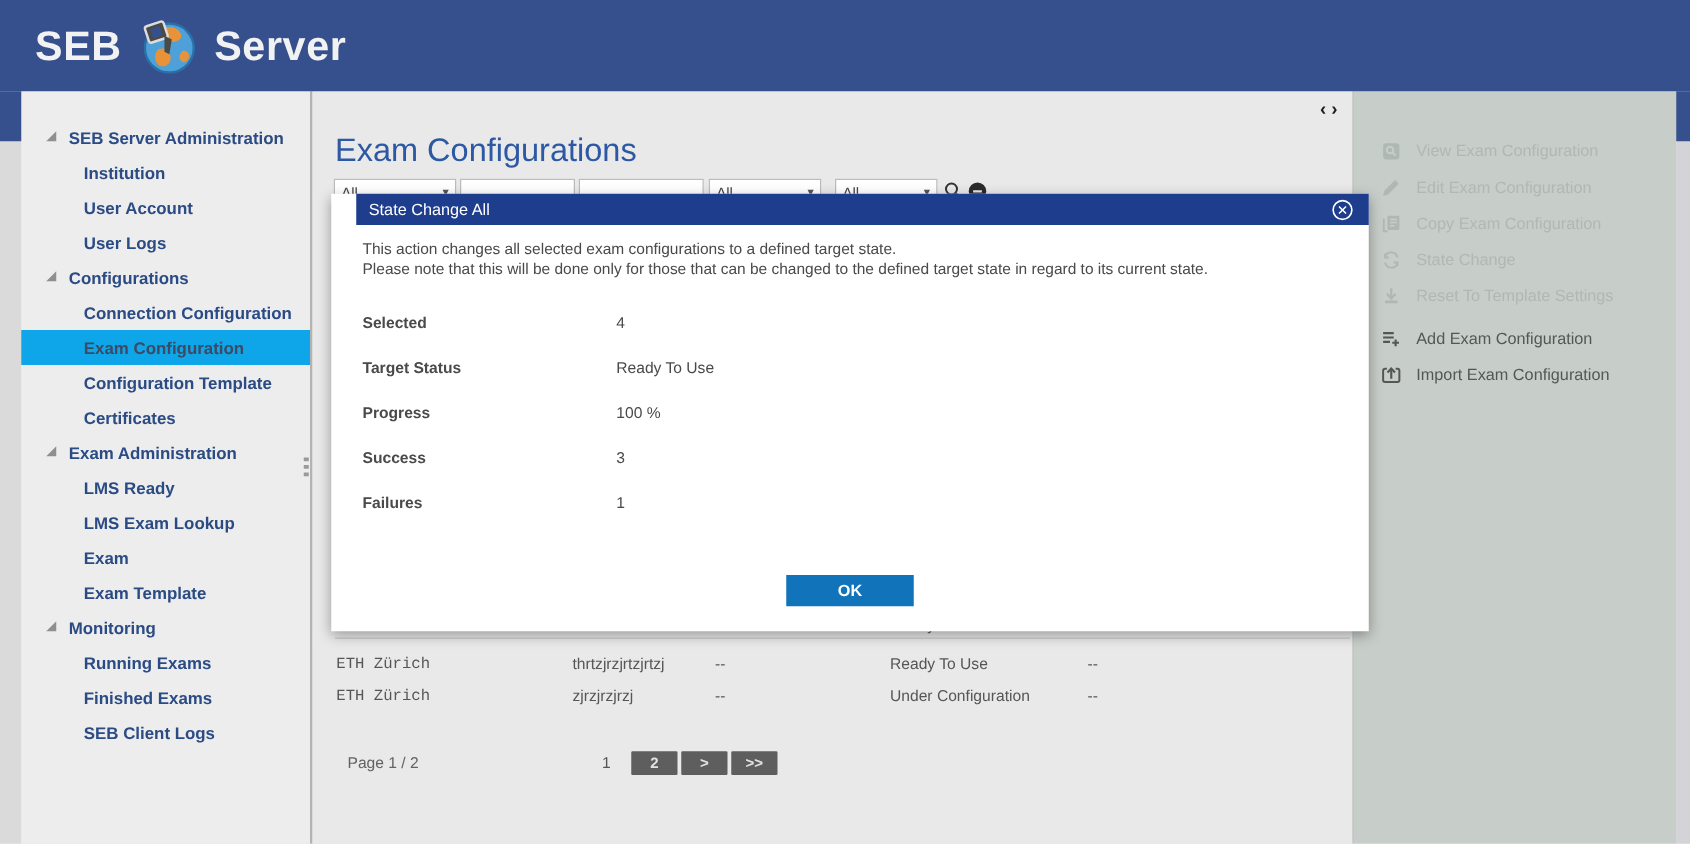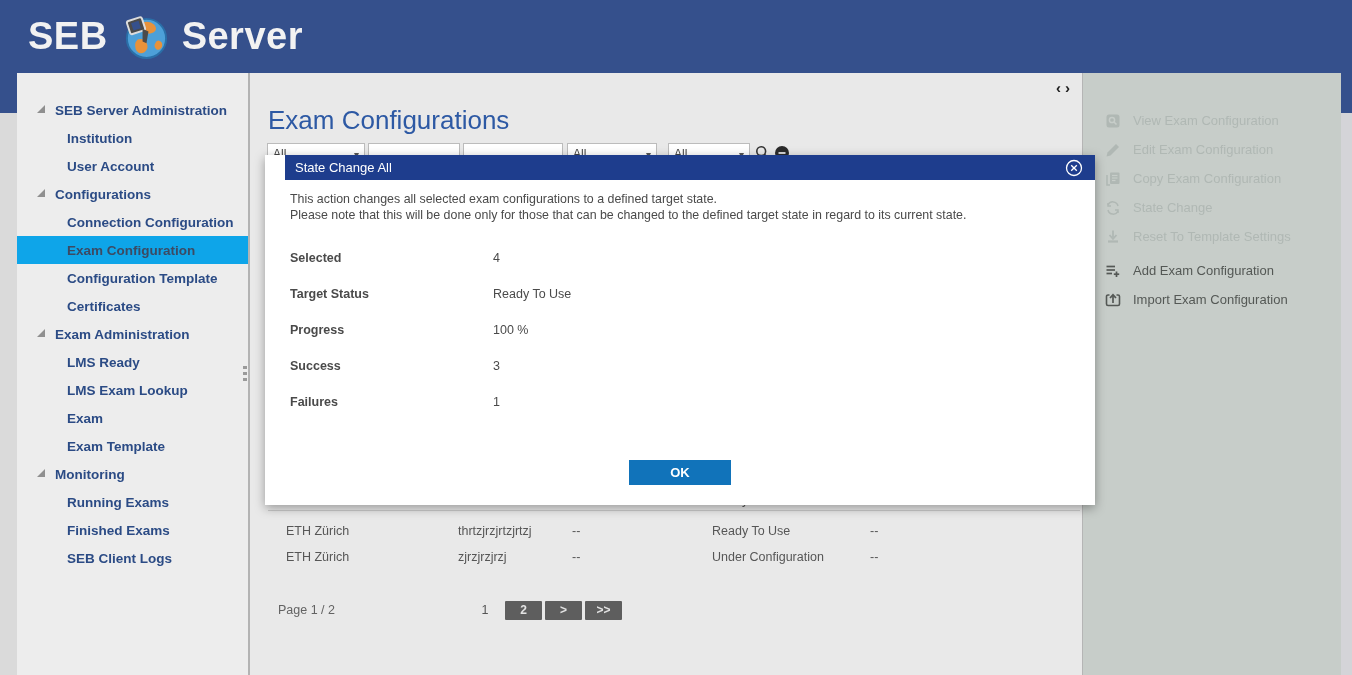--- a/index.html
+++ b/index.html
@@ -1,21 +1,21 @@
 <!DOCTYPE html>
 <html><head>
 <meta charset="utf-8">
 <style>
   * { margin:0; padding:0; box-sizing:border-box; }
   html,body { width:1352px; height:675px; overflow:hidden; }
   body { font-family:"Liberation Sans","DejaVu Sans",sans-serif; background:#e9e9e9; position:relative; }
 
   
   .header { position:absolute; left:0; top:0; width:1352px; height:73px; background:#35508C; display:flex; align-items:center; padding-left:28px; z-index:5; }
-  .brand { color:#f2f2f2; font-size:38px; font-weight:bold; letter-spacing:0.5px; }
+  .brand { color:#f2f2f2; font-size:33px; font-weight:bold; letter-spacing:0.5px; }
   .logo-globe { margin:0 13px 0 14px; width:47px; height:47px; }
 
   
   .corner-left  { position:absolute; left:0; top:73px; width:17px; height:40px; background:#35508C; z-index:4; }
   .corner-right { position:absolute; left:1341px; top:73px; width:11px; height:40px; background:#35508C; z-index:4; }
   .gutter-left  { position:absolute; left:0; top:73px; width:17px; height:602px; background:#dadada; }
   .strip-right  { position:absolute; left:1341px; top:73px; width:11px; height:602px; background:#d4d4d8; }
 
   
   .sidebar { position:absolute; left:17px; top:73px; width:231px; height:602px; background:#ededed; padding-top:23px; }
@@ -33,21 +33,21 @@
   .pager-arrows { position:absolute; right:8px; top:6px; font-size:15px; font-weight:bold; color:#1d1d1d; letter-spacing:4px; cursor:pointer; }
   .page-title { position:absolute; left:18px; top:32px; font-size:26px; color:#2d59a4; }
   .filter-row { position:absolute; left:0; top:70px; height:22px; width:833px; }
   .fbox { position:absolute; top:0; height:22px; background:#ffffff; border:1px solid #bcbcbc; font-size:12px; color:#444; display:flex; align-items:center; padding:0 5px; justify-content:space-between; }
   .fbox .caret { color:#555; font-size:10px; }
   .ficon { position:absolute; top:2px; }
 
   
   .trow { position:absolute; left:18px; width:812px; height:26px; font-size:12.5px; color:#565656; cursor:pointer; }
   .trow span { position:absolute; top:50%; transform:translateY(-50%); white-space:nowrap; }
-  .c0{left:18px;} .c1{left:190px;} .c2{left:304px;} .c3{left:444px;} .c4{left:602px;}
+  .c0{left:1px;font-family:Liberation Mono, monospace;} .c1{left:190px;} .c2{left:304px;} .c3{left:444px;} .c4{left:602px;}
   .rowline { position:absolute; left:18px; top:437px; width:812px; height:1px; background:#c9c9c9; }
 
   
   .pagebar { position:absolute; left:0; top:528px; width:833px; height:20px; font-size:12.5px; color:#636363; }
   .pagebar .plabel { position:absolute; left:28px; top:2px; }
   .pagebar .pcur { position:absolute; left:228px; top:2px; width:14px; text-align:center; color:#555; }
   .pbtn { position:absolute; top:0; width:37px; height:19px; background:#5e5e5e; color:#e3e3e3; font-size:12px; font-weight:bold; text-align:center; line-height:19px; border-radius:1px; cursor:pointer; }
   .pb2{left:255px;} .pbn{left:295px;} .pbl{left:335px;}
 
   
@@ -97,20 +97,23 @@
   <div class="nav-item lvl0">
       <span class="tri"></span>
       <span>SEB Server Administration</span>
     </div>
   <div class="nav-item lvl1">
       <span>Institution</span>
     </div>
   <div class="nav-item lvl1">
       <span>User Account</span>
     </div>
+  <div class="nav-item lvl1">
+      <span>User Logs</span>
+    </div>
   <div class="nav-item lvl0">
       <span class="tri"></span>
       <span>Configurations</span>
     </div>
   <div class="nav-item lvl1">
       <span>Connection Configuration</span>
     </div>
   <div class="nav-item lvl1 selected">
       <span>Exam Configuration</span>
     </div>

